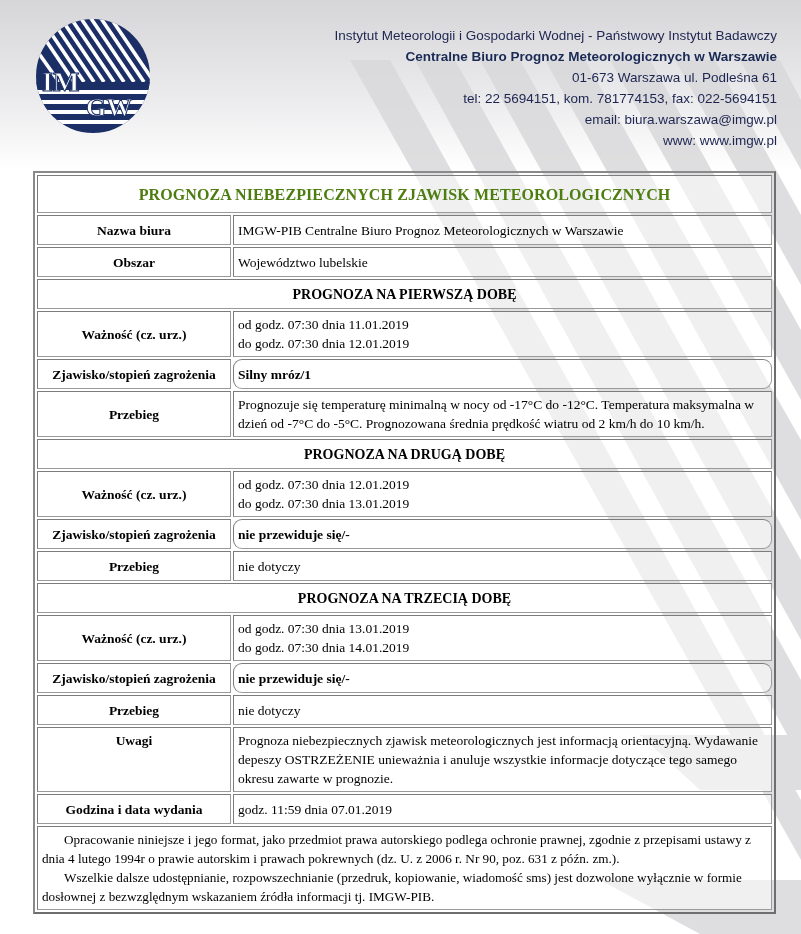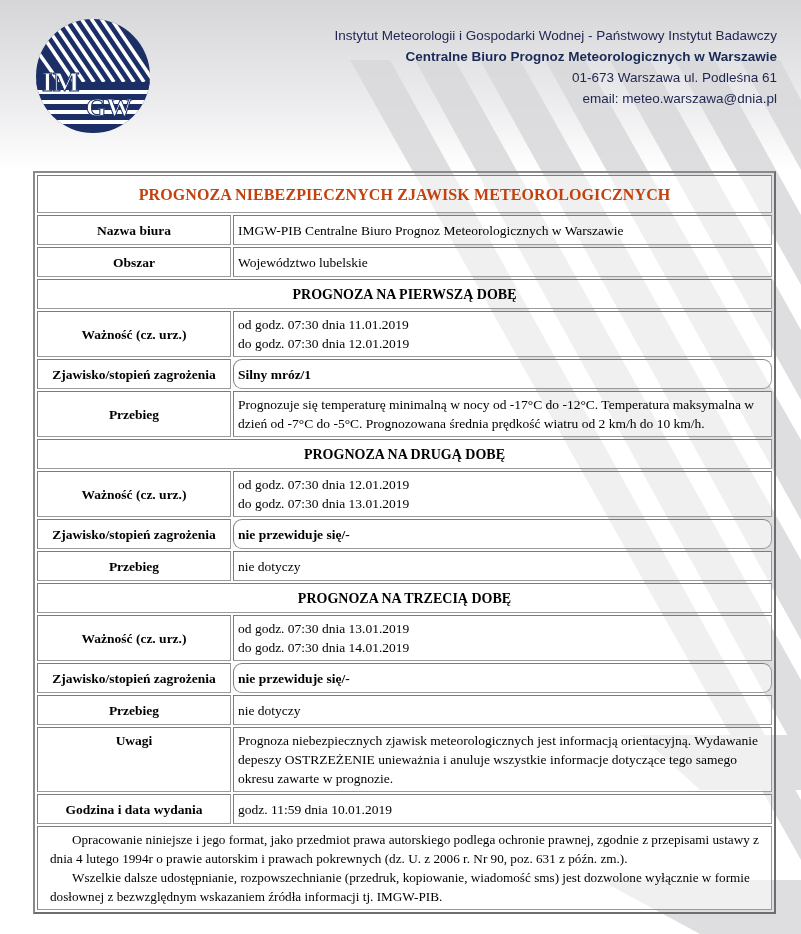--- a/index.html
+++ b/index.html
@@ -39,28 +39,28 @@
   table.report td {
     border: 1px solid #9a9a9a;
     border-top-color: #7c7c7c; border-left-color: #7c7c7c;
     background: rgba(255,255,255,0.55);
     padding: 3px 4px;
     vertical-align: middle;
     line-height: 19px;
   }
   td.label { width: 184px; font-weight: bold; text-align: center; }
   td.title {
-    text-align: center; color: #c2410c; font-weight: bold; font-size: 16px;
+    text-align: center; color: #4d7c0f; font-weight: bold; font-size: 16px;
     height: 30px; letter-spacing: 0.1px;
   }
   td.section { text-align: center; font-weight: bold; font-size: 14px; height: 22px; }
   tr.row-single td { height: 22px; }
   td.bold-value { font-weight: bold; border-radius: 9px; }
   td.footer { font-size: 13.2px; line-height: 19.5px; padding: 3px 4px; }
-  .indent { text-indent: 22px; display: block; margin-left: 8px; }
+  .indent { text-indent: 22px; display: block; }
 </style>
 </head>
 <body>
 
 <div class="top-gradient"></div>
 
 <svg class="watermark" viewBox="0 0 801 934" preserveAspectRatio="none">
   <g fill="#d9d9db" opacity="0.85">
     <polygon points="480,60 520,60 801,560 801,640"></polygon>
     <polygon points="545,60 585,60 801,440 801,520"></polygon>
@@ -103,21 +103,23 @@
     <rect x="0" y="64" width="118" height="8" fill="#1b2f66"></rect>
   </g>
   <text x="8" y="73" font-family="Liberation Serif, serif" font-weight="bold" font-size="28" fill="#ffffff" stroke="#1b2f66" stroke-width="1">IM</text>
   <text x="52" y="98" font-family="Liberation Serif, serif" font-weight="bold" font-size="26" fill="#ffffff" stroke="#1b2f66" stroke-width="1">GW</text>
 </svg>
 
 <div class="contact">
   <div class="plain">Instytut Meteorologii i Gospodarki Wodnej - Państwowy Instytut Badawczy</div>
   <div class="bold">Centralne Biuro Prognoz Meteorologicznych w Warszawie</div>
   <div class="plain">01-673 Warszawa ul. Podleśna 61</div>
-  <div class="plain">email: meteo.warszawa@dnia.pl</div>
+  <div class="plain">tel: 22 5694151, kom. 781774153, fax: 022-5694151</div>
+  <div class="plain">email: biura.warszawa@imgw.pl</div>
+  <div class="plain">www: www.imgw.pl</div>
 </div>
 
 <table class="report">
   <tbody>
       <tr>
     <td colspan="2" class="title">PROGNOZA NIEBEZPIECZNYCH ZJAWISK METEOROLOGICZNYCH</td>
   </tr>
   <tr class="row-single">
     <td class="label">Nazwa biura</td>
     <td>IMGW-PIB Centralne Biuro Prognoz Meteorologicznych w Warszawie</td>
@@ -183,21 +185,21 @@
     <td class="label">Przebieg</td>
     <td>nie dotyczy</td>
   </tr>
 
   <tr>
     <td class="label" style="vertical-align: top;">Uwagi</td>
     <td>Prognoza niebezpiecznych zjawisk meteorologicznych jest informacją orientacyjną. Wydawanie depeszy OSTRZEŻENIE unieważnia i anuluje wszystkie informacje dotyczące tego samego okresu zawarte w prognozie.</td>
   </tr>
   <tr class="row-single">
     <td class="label">Godzina i data wydania</td>
-    <td>godz. 11:59 dnia 10.01.2019</td>
+    <td>godz. 11:59 dnia 07.01.2019</td>
   </tr>
   <tr>
     <td colspan="2" class="footer">
       <span class="indent">Opracowanie niniejsze i jego format, jako przedmiot prawa autorskiego podlega ochronie prawnej, zgodnie z przepisami ustawy z dnia 4 lutego 1994r o prawie autorskim i prawach pokrewnych (dz. U. z 2006 r. Nr 90, poz. 631 z późn. zm.).</span>
       <span class="indent">Wszelkie dalsze udostępnianie, rozpowszechnianie (przedruk, kopiowanie, wiadomość sms) jest dozwolone wyłącznie w formie dosłownej z bezwzględnym wskazaniem źródła informacji tj. IMGW-PIB.</span>
     </td>
   </tr>
 </tbody>
   </table>
 

